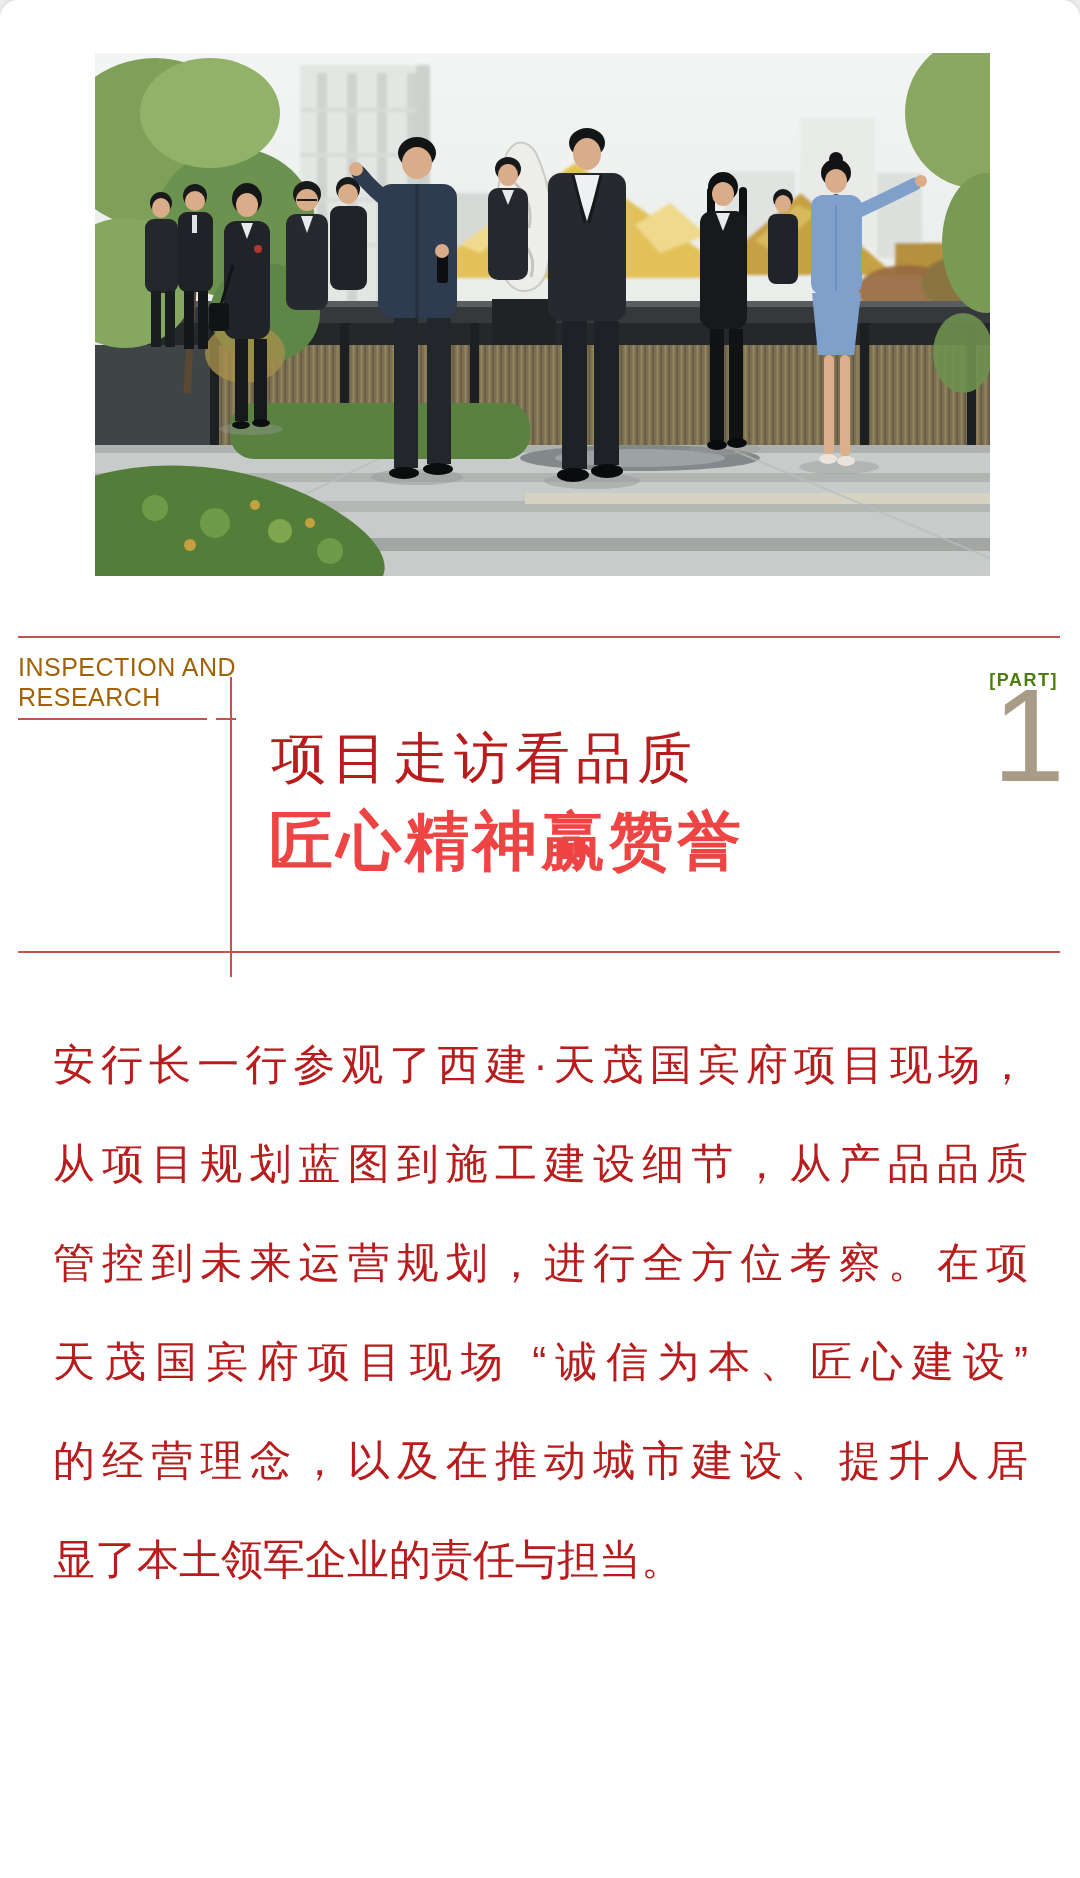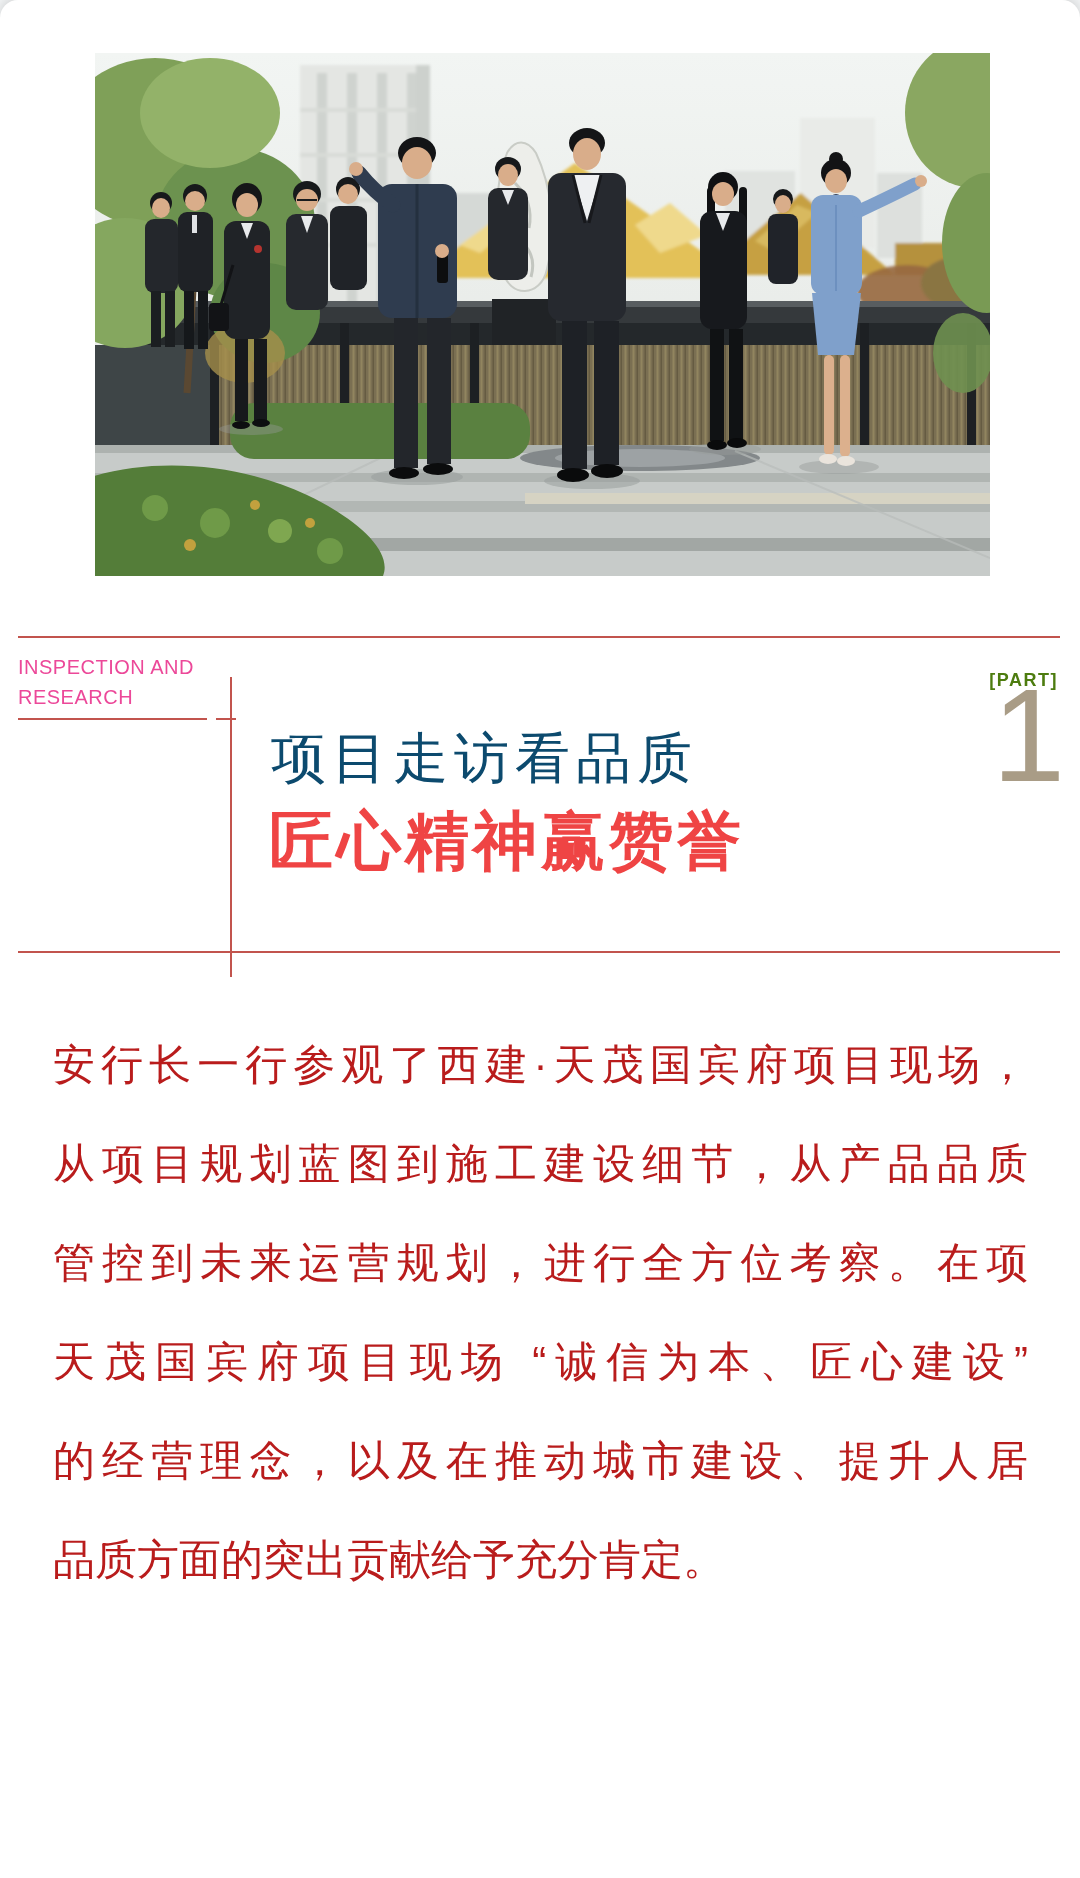--- a/index.html
+++ b/index.html
@@ -12,29 +12,29 @@
   .hero svg{display:block;}
 
   
   .hline{position:absolute;height:2px;background:#C2544D;}
   .hl-top{left:18px;top:636px;width:1042px;}
   .hl-bottom{left:18px;top:951px;width:1042px;}
   .hl-eyebrow{left:18px;top:718px;width:189px;}
   .hl-tick{left:216px;top:718px;width:20px;}
   .vline{position:absolute;left:230px;top:677px;width:2px;height:300px;background:#C2544D;}
 
-  .eyebrow{position:absolute;left:18px;top:652px;font-size:20px;line-height:30px;
-           letter-spacing:.5px;color:#ec4899;}
+  .eyebrow{position:absolute;left:18px;top:652px;font-size:25px;line-height:30px;
+           letter-spacing:.5px;color:#a16207;}
   .part-label{position:absolute;right:22px;top:670px;font-size:18px;font-weight:bold;
               letter-spacing:1.5px;color:#4d7c0f;}
   .part-number{position:absolute;right:15px;top:670px;font-size:131px;line-height:1;
                color:#A99C86;}
 
   .title-regular{position:absolute;left:271px;top:726px;font-size:55px;line-height:64px;
-                 letter-spacing:6px;color:#0c4a6e;font-weight:500;white-space:nowrap;}
+                 letter-spacing:6px;color:#b91c1c;font-weight:500;white-space:nowrap;}
   .title-bold{position:absolute;left:269px;top:802px;font-size:64px;line-height:78px;
               letter-spacing:4px;color:#ef4444;font-weight:bold;white-space:nowrap;}
 
   .article{position:absolute;left:53px;top:1015px;width:975px;font-size:42px;color:#b91c1c;}
   .body-line{height:99px;line-height:99px;text-align:justify;text-align-last:justify;overflow:hidden;}
   .body-line.last{text-align:left;text-align-last:left;}
 </style>
 </head>
 <body>
 
@@ -281,16 +281,16 @@
   <div class="title-bold">匠心精神赢赞誉</div>
 
   <div class="hline hl-bottom"></div>
 
   <div class="article">
     <div class="body-line">安行长一行参观了西建·天茂国宾府项目现场，</div>
     <div class="body-line">从项目规划蓝图到施工建设细节，从产品品质</div>
     <div class="body-line">管控到未来运营规划，进行全方位考察。在项</div>
     <div class="body-line">天茂国宾府项目现场 “诚信为本、匠心建设”</div>
     <div class="body-line">的经营理念，以及在推动城市建设、提升人居</div>
-    <div class="body-line last">品质方面的突出贡献给予充分肯定。</div>
+    <div class="body-line last">显了本土领军企业的责任与担当。</div>
   </div>
 
 </div>
 
 </body></html>

